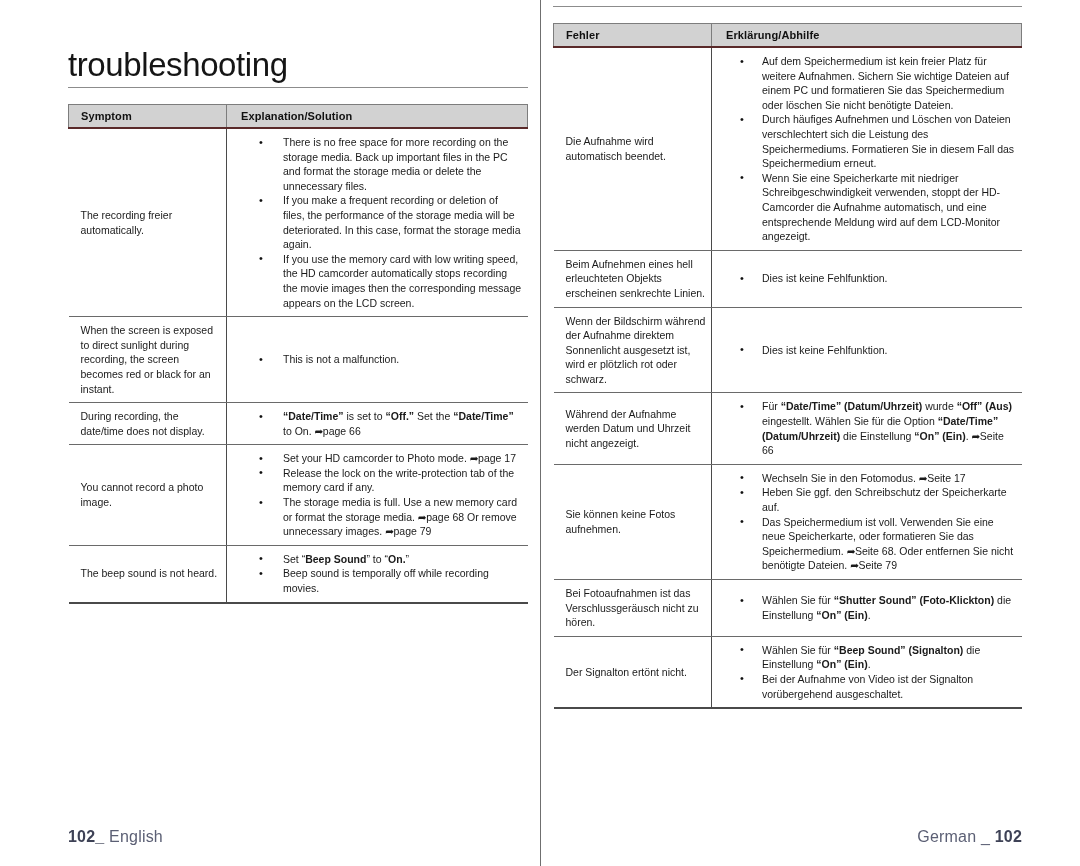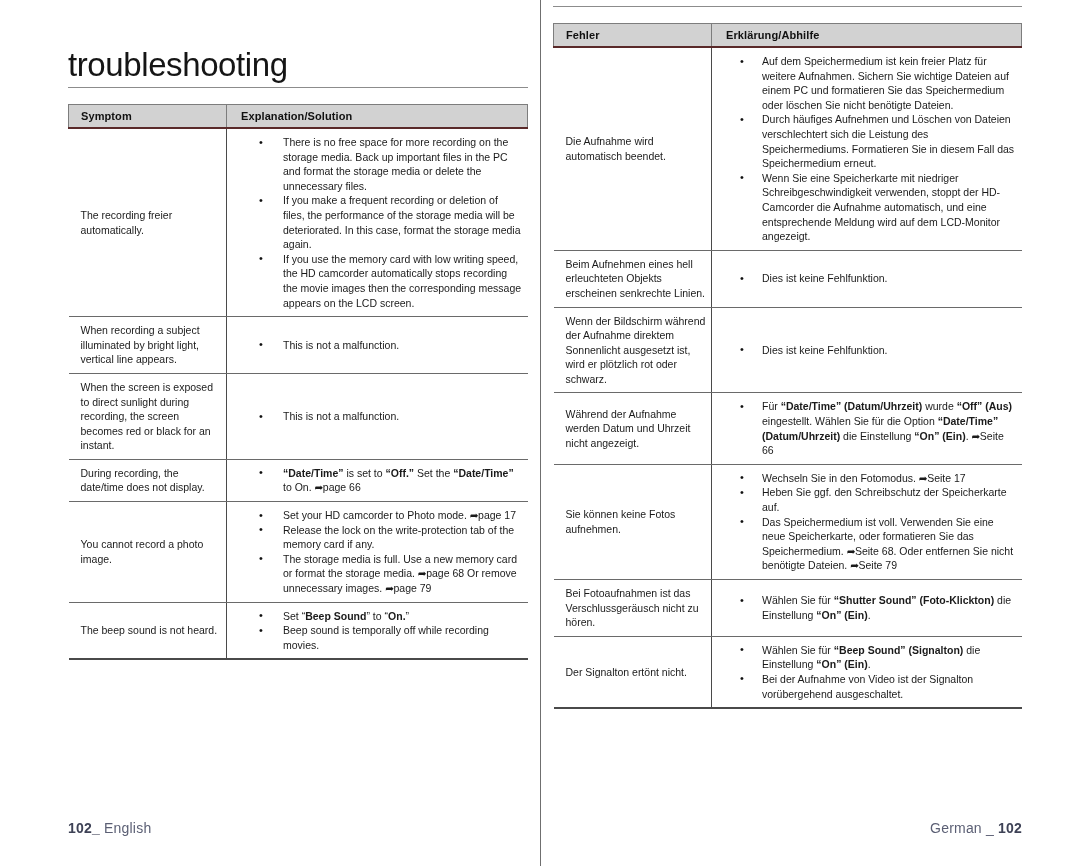--- a/index.html
+++ b/index.html
@@ -122,22 +122,22 @@
   b { font-weight: bold; }
 
   .arr {
     font-weight: normal;
     letter-spacing: -0.5px;
   }
 
   
   .footer {
     margin-top: auto;
-    padding-bottom: 30px;
-    font-size: 14px;
+    padding-bottom: 20px;
+    font-size: 16px;
     color: #5b5f74;
     letter-spacing: 0.2px;
   }
   .footer .num { font-weight: bold; color: #3e4256; }
   .footer-left { text-align: left; }
   .footer-right { text-align: right; }
 </style>
 </head>
 <body>
 
@@ -163,28 +163,20 @@
             <td class="sym">The recording freier automatically.</td>
             <td class="exp">
               <ul class="blist">
                 <li>There is no free space for more recording on the storage media. Back up important files in the PC and format the storage media or delete the unnecessary files.</li>
                 <li>If you make a frequent recording or deletion of files, the performance of the storage media will be deteriorated. In this case, format the storage media again.</li>
                 <li>If you use the memory card with low writing speed, the HD camcorder automatically stops recording the movie images then the corresponding message appears on the LCD screen.</li>
               </ul>
             </td>
           </tr>
           <tr>
-            <td class="sym">When recording a subject illuminated by bright light, vertical line appears.</td>
-            <td class="exp">
-              <ul class="blist">
-                <li>This is not a malfunction.</li>
-              </ul>
-            </td>
-          </tr>
-          <tr>
             <td class="sym">When the screen is exposed to direct sunlight during recording, the screen becomes red or black for an instant.</td>
             <td class="exp">
               <ul class="blist">
                 <li>This is not a malfunction.</li>
               </ul>
             </td>
           </tr>
           <tr>
             <td class="sym">During recording, the date/time does not display.</td>
             <td class="exp">

